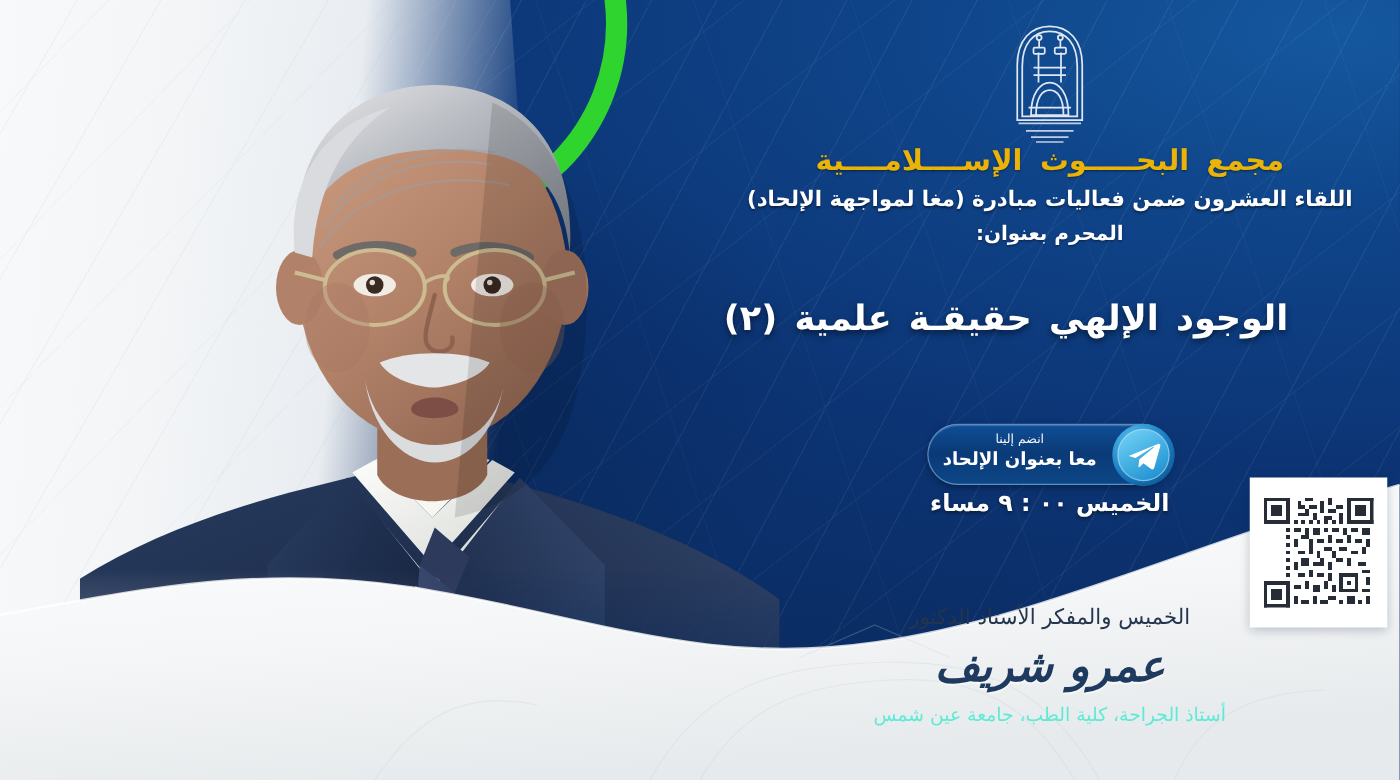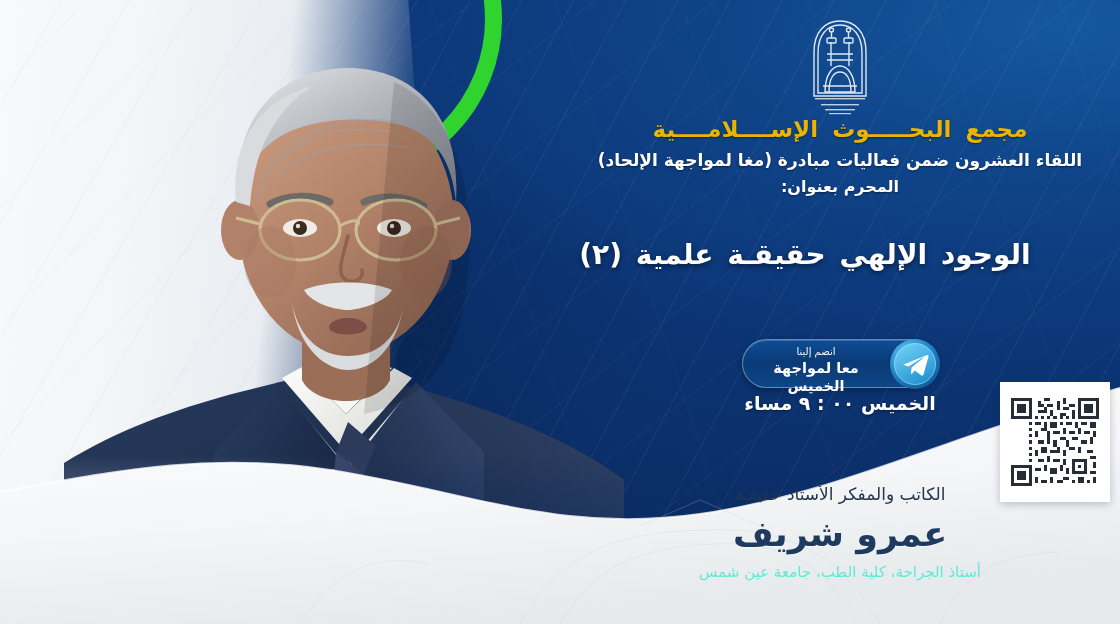--- a/index.html
+++ b/index.html
@@ -127,20 +127,21 @@
   
   .sp-role{
     position:absolute;top:484px;left:0;right:0;
     color:#23364d;font-size:17px;
   }
   .sp-name{
     position:absolute;top:514px;left:0;right:0;
     color:#1e3a5f;font-size:35px;font-weight:bold;
     letter-spacing:0px;
     text-shadow:0 1px 1px rgba(255,255,255,.6);
+    font-style:italic;
   }
   .sp-affil{
     position:absolute;top:563px;left:0;right:0;
     color:#5eead4;font-size:15px;
   }
   
   .qr-card{
     position:absolute;right:10px;top:382px;
     width:110px;height:120px;background:#ffffff;
     box-shadow:0 2px 8px rgba(10,30,60,.25);
@@ -324,21 +325,21 @@
     </svg>
 
     <div class="org-name">مجمع البحـــــوث الإســــلامــــية</div>
     <div class="meeting-line">اللقاء العشرون ضمن فعاليات مبادرة (مغا لمواجهة الإلحاد)</div>
     <div class="lecture-label">المحرم بعنوان:</div>
     <div class="main-title">الوجود الإلهي حقيقـة علمية (٢)</div>
 
     <div class="tg-badge">
       <div class="tg-text">
         <div class="l1">انضم إلينا</div>
-        <div class="l2">معا لمواجهة الخميس</div>
+        <div class="l2">معا بعنوان الإلحاد</div>
       </div>
       <svg class="tg-icon" viewBox="0 0 56 56">
         <defs>
           <radialGradient id="tgOuter" cx="0.35" cy="0.3" r="0.85">
             <stop offset="0%" stop-color="#5fc6f2"></stop>
             <stop offset="60%" stop-color="#1b7fc4"></stop>
             <stop offset="100%" stop-color="#0c4e87"></stop>
           </radialGradient>
           <linearGradient id="tgInner" x1="0.2" y1="0" x2="0.8" y2="1">
             <stop offset="0%" stop-color="#6fd0f5"></stop>
@@ -351,21 +352,21 @@
         <path d="M16.5 28.6 L39.5 19.2 C40.8 18.7 41.9 19.6 41.4 21 L36.6 38.2
                  C36.2 39.6 35.1 39.9 34.1 39.2 L27.9 34.6 L25.1 37.4
                  C24.7 37.8 24.3 37.9 23.9 37.6 L24.6 31.6 L36.2 21.9
                  C36.6 21.5 36.1 21.2 35.6 21.5 L21.6 30.4 L17 28.9
                  C15.9 28.6 15.9 28.9 16.5 28.6 Z" fill="#ffffff"></path>
       </svg>
     </div>
 
     <div class="time-line">الخميس ٠٠ : ٩ مساء</div>
 
-    <div class="sp-role">الكاتب والمفكر الأستاذ حقيقـة</div>
+    <div class="sp-role">الخميس والمفكر الأستاذ الدكتور</div>
     <div class="sp-name">عمرو شريف</div>
     <div class="sp-affil">أستاذ  الجراحة، كلية الطب، جامعة عين شمس</div>
   </div>
 
   <div class="qr-card">
     <svg viewBox="0 0 29 29" shape-rendering="crispEdges">
       <rect width="29" height="29" fill="#ffffff"></rect>
       <g fill="#262d36">
 
         <rect x="0" y="0" width="7" height="1"></rect>

